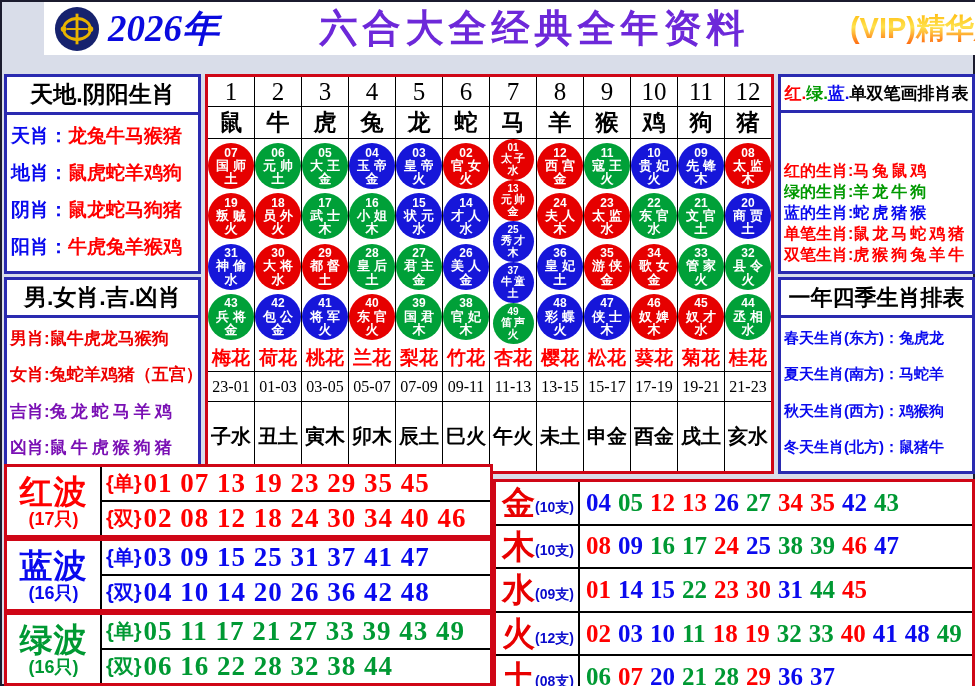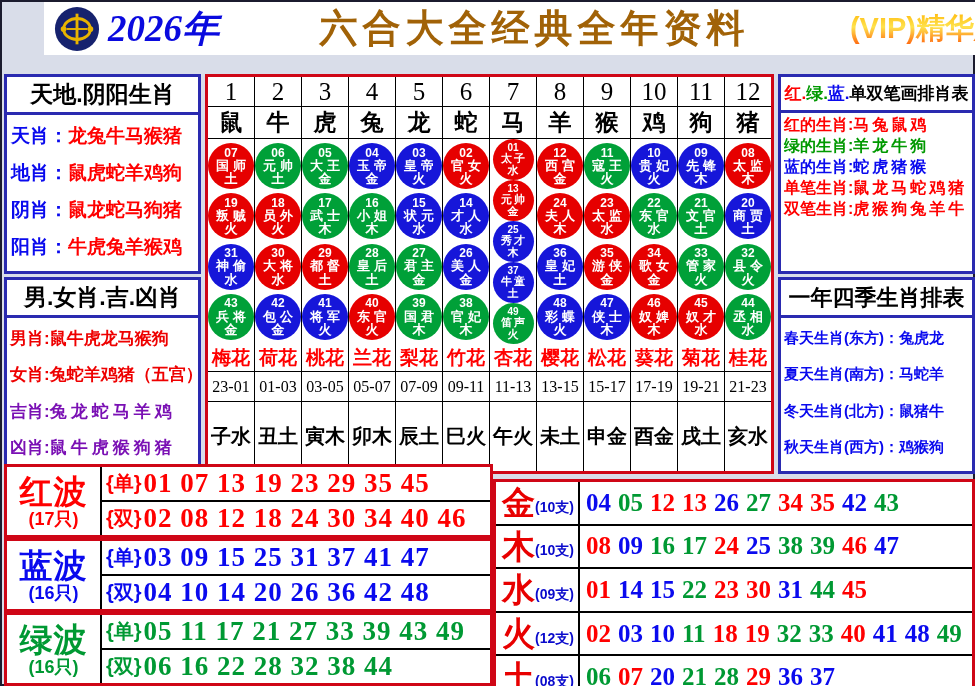--- a/index.html
+++ b/index.html
@@ -4,21 +4,21 @@
 <style>
   * { box-sizing: border-box; margin: 0; padding: 0; }
   html,body { width: 975px; height: 686px; }
   body { font-family: "Liberation Sans", sans-serif; background: #d9dde9; position: relative; overflow: hidden; }
   #page { position: absolute; inset: 0; border: 2px solid #1b1b2e; background: #d9dde9; }
 
   
   .header { position: absolute; left: 2px; top: 0; width: 967px; height: 53px; background: #ffffff; display: flex; align-items: center; margin-left: 40px; }
   .logo { width: 46px; height: 46px; margin-left: 10px; flex: 0 0 auto; }
   .year { color: #0a0adf; font-family: "Liberation Serif", serif; font-style: italic; font-weight: bold; font-size: 37px; margin-left: 8px; white-space: nowrap; }
-  .main-title { flex: 1; text-align: center; font-weight: 900; font-size: 38px; letter-spacing: 5px; color: #a16207; white-space: nowrap; }
+  .main-title { flex: 1; text-align: center; font-weight: 900; font-size: 38px; letter-spacing: 5px; color: #6d28d9; white-space: nowrap; }
   .vip { font-weight: 900; font-size: 29px; white-space: nowrap; margin-right: 8px;
          background: linear-gradient(180deg,#ffb000 0%, #ffe34d 45%, #ff4800 100%);
          -webkit-background-clip: text; background-clip: text; -webkit-text-fill-color: transparent; color:#ff8800; }
 
   
   .panel { position: absolute; background: #fff; margin-top: 15px; }
   .navy-border { border: 3px solid #2a2ab0; }
   .red-border { border: 3px solid #cf0616; }
   .panel-head { text-align: center; font-weight: 900; color: #000; display: flex; align-items: center; justify-content: center; white-space: nowrap; }
 
@@ -33,21 +33,21 @@
 
   #left-bottom { left: 2px; top: 260px; width: 197px; height: 197px; }
   #left-bottom .panel-head { height: 38px; font-size: 23px; border-bottom: 3px solid #2a2ab0; }
   #left-bottom .rows { height: 150px; display: flex; flex-direction: column; justify-content: space-around; padding: 2px 3px; }
   #left-bottom .lrow { font-size: 17px; }
   #left-bottom .lrow.spread .val { letter-spacing: 4px; }
 
   
   #right-top { left: 776px; top: 57px; width: 197px; height: 200px; }
   #right-top .panel-head { height: 36px; font-size: 17px; border-bottom: 3px solid #2a2ab0; }
-  #right-top .rows { height: 155px; display: flex; flex-direction: column; justify-content: flex-start; padding: 2px 3px; }
+  #right-top .rows { height: 155px; display: flex; flex-direction: column; justify-content: flex-end; padding: 2px 3px; }
   #right-top .lrow { font-size: 16px; }
   #right-top .lrow .val { letter-spacing: 3px; }
 
   #right-bottom { left: 776px; top: 260px; width: 197px; height: 197px; }
   #right-bottom .panel-head { height: 38px; font-size: 22px; border-bottom: 3px solid #2a2ab0; }
   #right-bottom .rows { height: 150px; display: flex; flex-direction: column; justify-content: space-around; padding: 2px 3px; }
   #right-bottom .lrow { font-size: 15px; color: #0a0aee; }
 
   
   #center { left: 203px; top: 57px; width: 569px; height: 400px; display: flex; flex-direction: column; }
@@ -504,22 +504,22 @@
       <div class="lrow" style="color: rgb(255, 0, 0);"><span class="lbl">单笔生肖:</span><span class="val">鼠龙马蛇鸡猪</span></div>
       <div class="lrow" style="color: rgb(255, 0, 0);"><span class="lbl">双笔生肖:</span><span class="val">虎猴狗兔羊牛</span></div>
     </div>
   </div>
 
   <div id="right-bottom" class="panel navy-border">
     <div class="panel-head">一年四季生肖排表</div>
     <div class="rows">
       <div class="lrow"><span class="lbl">春天生肖(东方)：</span><span class="val">兔虎龙</span></div>
       <div class="lrow"><span class="lbl">夏天生肖(南方)：</span><span class="val">马蛇羊</span></div>
+      <div class="lrow"><span class="lbl">秋天生肖(西方)：</span><span class="val">鸡猴狗</span></div>
       <div class="lrow"><span class="lbl">冬天生肖(北方)：</span><span class="val">鼠猪牛</span></div>
-      <div class="lrow"><span class="lbl">秋天生肖(西方)：</span><span class="val">鸡猴狗</span></div>
     </div>
   </div>
 
   <div class="wave-group" style="top: 462px; color: rgb(255, 0, 0);">
     <div class="wave-label">
       <span class="wave-name">红波</span>
       <span class="wave-count">(17只)</span>
     </div>
     <div class="wave-rows">
       <div class="wave-row">

